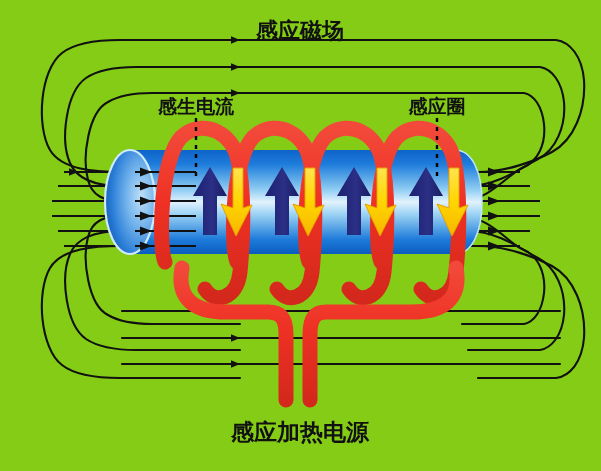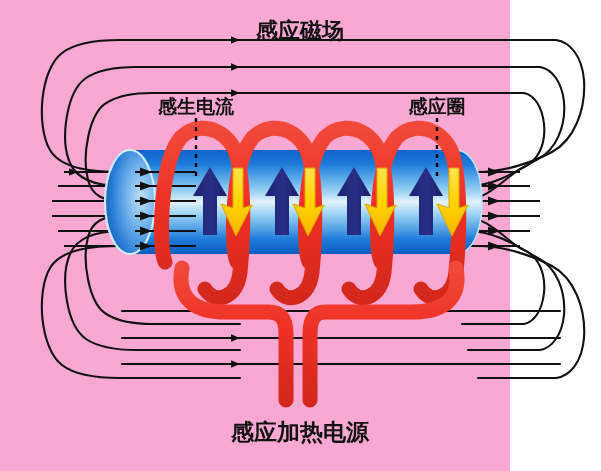--- a/index.html
+++ b/index.html
@@ -1,18 +1,18 @@
 <!DOCTYPE html>
 <html><head>
 <meta charset="utf-8">
 <style>
   html,body{margin:0;padding:0;background:#ffffff;}
   body{width:601px;height:471px;overflow:hidden;
        font-family:"DejaVu Sans","Liberation Sans",sans-serif;}
-  #stage{position:relative;width:510px;height:471px;background:#f9a8d4;}
+  #stage{position:relative;width:601px;height:471px;background:#84cc16;}
   svg{display:block;}
   .cnlabel{
     font-family:"DejaVu Sans","Liberation Sans",sans-serif;
     font-weight:700;
     fill:#111111;
     text-anchor:middle;
     dominant-baseline:middle;
   }
   .t-title{font-size:22px;}
   .t-mid{font-size:19px;}

